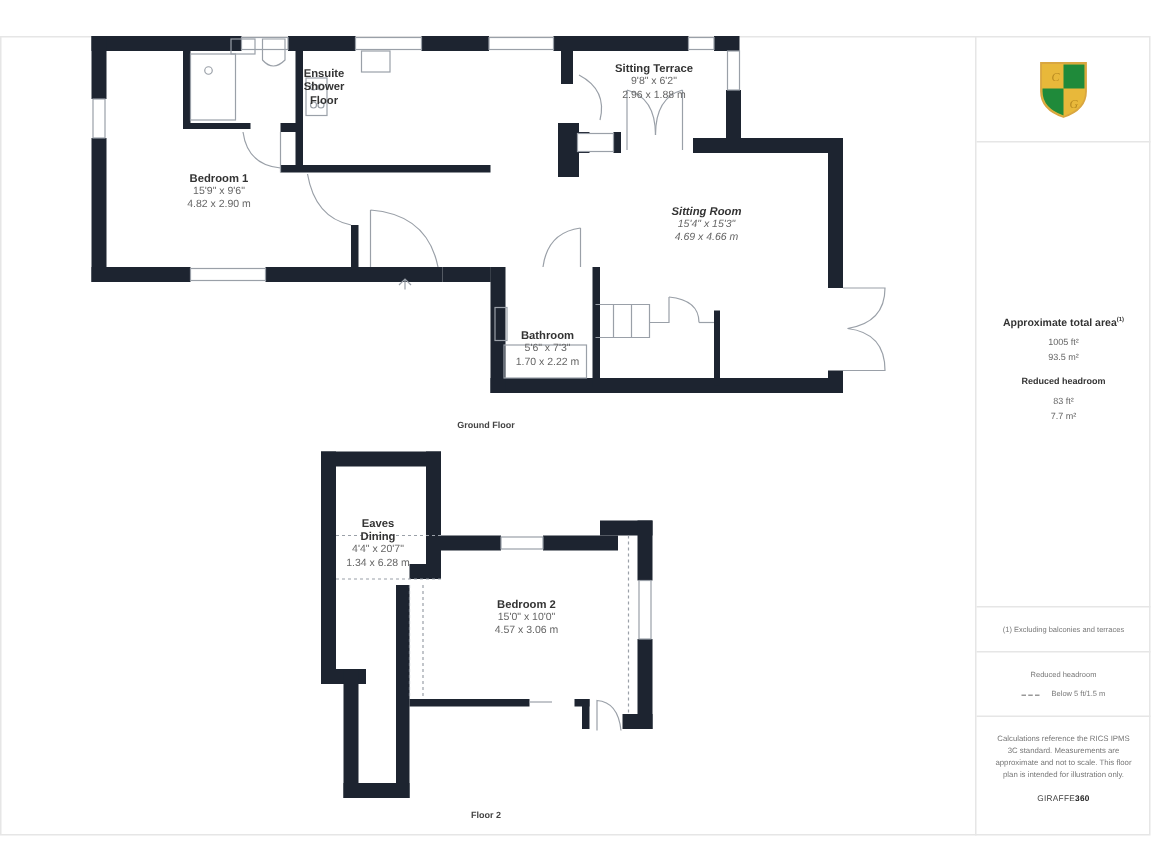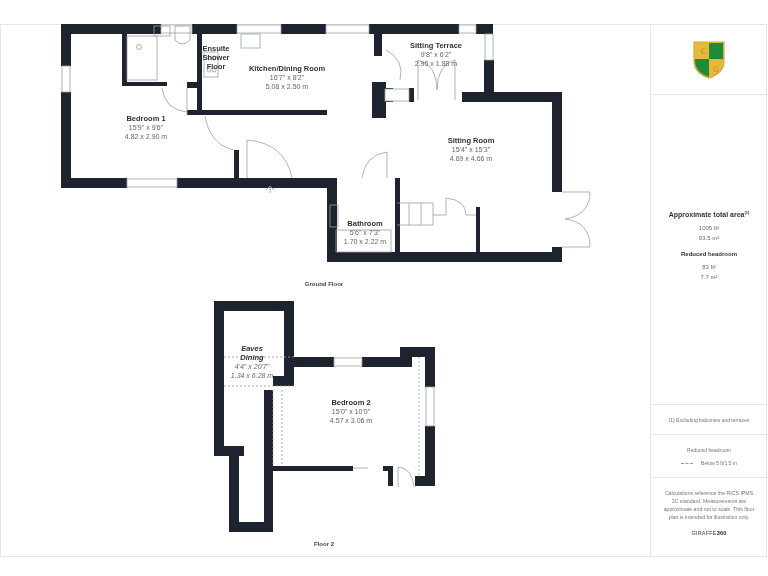--- a/index.html
+++ b/index.html
@@ -159,43 +159,38 @@
   <div class="label" style="left:146px;top:90px;">
     <div class="rname">Bedroom 1</div>
     <div class="rdim">15'9" x 9'6"</div>
     <div class="rdim">4.82 x 2.90 m</div>
   </div>
   <div class="label" style="left:168px;top:20px;margin-left:48px;">
     <div class="rname">Ensuite</div>
     <div class="rname">Shower</div>
     <div class="rname">Floor</div>
   </div>
-  <div class="label" style="left:287px;top:40px;">
-    <div class="rname">Kitchen/Dining Room</div>
-    <div class="rdim">16'7" x 8'2"</div>
-    <div class="rdim">5.08 x 2.50 m</div>
-  </div>
   <div class="label" style="left:436px;top:17px;">
     <div class="rname">Sitting Terrace</div>
     <div class="rdim">9'8" x 6'2"</div>
     <div class="rdim">2.96 x 1.88 m</div>
   </div>
-  <div class="label" style="left:471px;top:112px;">
+  <div class="label" style="left:471px;top:112px;font-style:italic;">
     <div class="rname">Sitting Room</div>
     <div class="rdim">15'4" x 15'3"</div>
     <div class="rdim">4.69 x 4.66 m</div>
   </div>
   <div class="label" style="left:365px;top:195px;">
     <div class="rname">Bathroom</div>
     <div class="rdim">5'6" x 7'3"</div>
     <div class="rdim">1.70 x 2.22 m</div>
   </div>
   <div class="label flabel" style="left:324px;top:257px;">Ground Floor</div>
 
-  <div class="label" style="left:252px;top:320px;font-style:italic;">
+  <div class="label" style="left:252px;top:320px;">
     <div class="rname">Eaves</div>
     <div class="rname">Dining</div>
     <div class="rdim">4'4" x 20'7"</div>
     <div class="rdim">1.34 x 6.28 m</div>
   </div>
   <div class="label" style="left:351px;top:374px;text-align:center;">
     <div class="rname">Bedroom 2</div>
     <div class="rdim">15'0" x 10'0"</div>
     <div class="rdim">4.57 x 3.06 m</div>
   </div>

